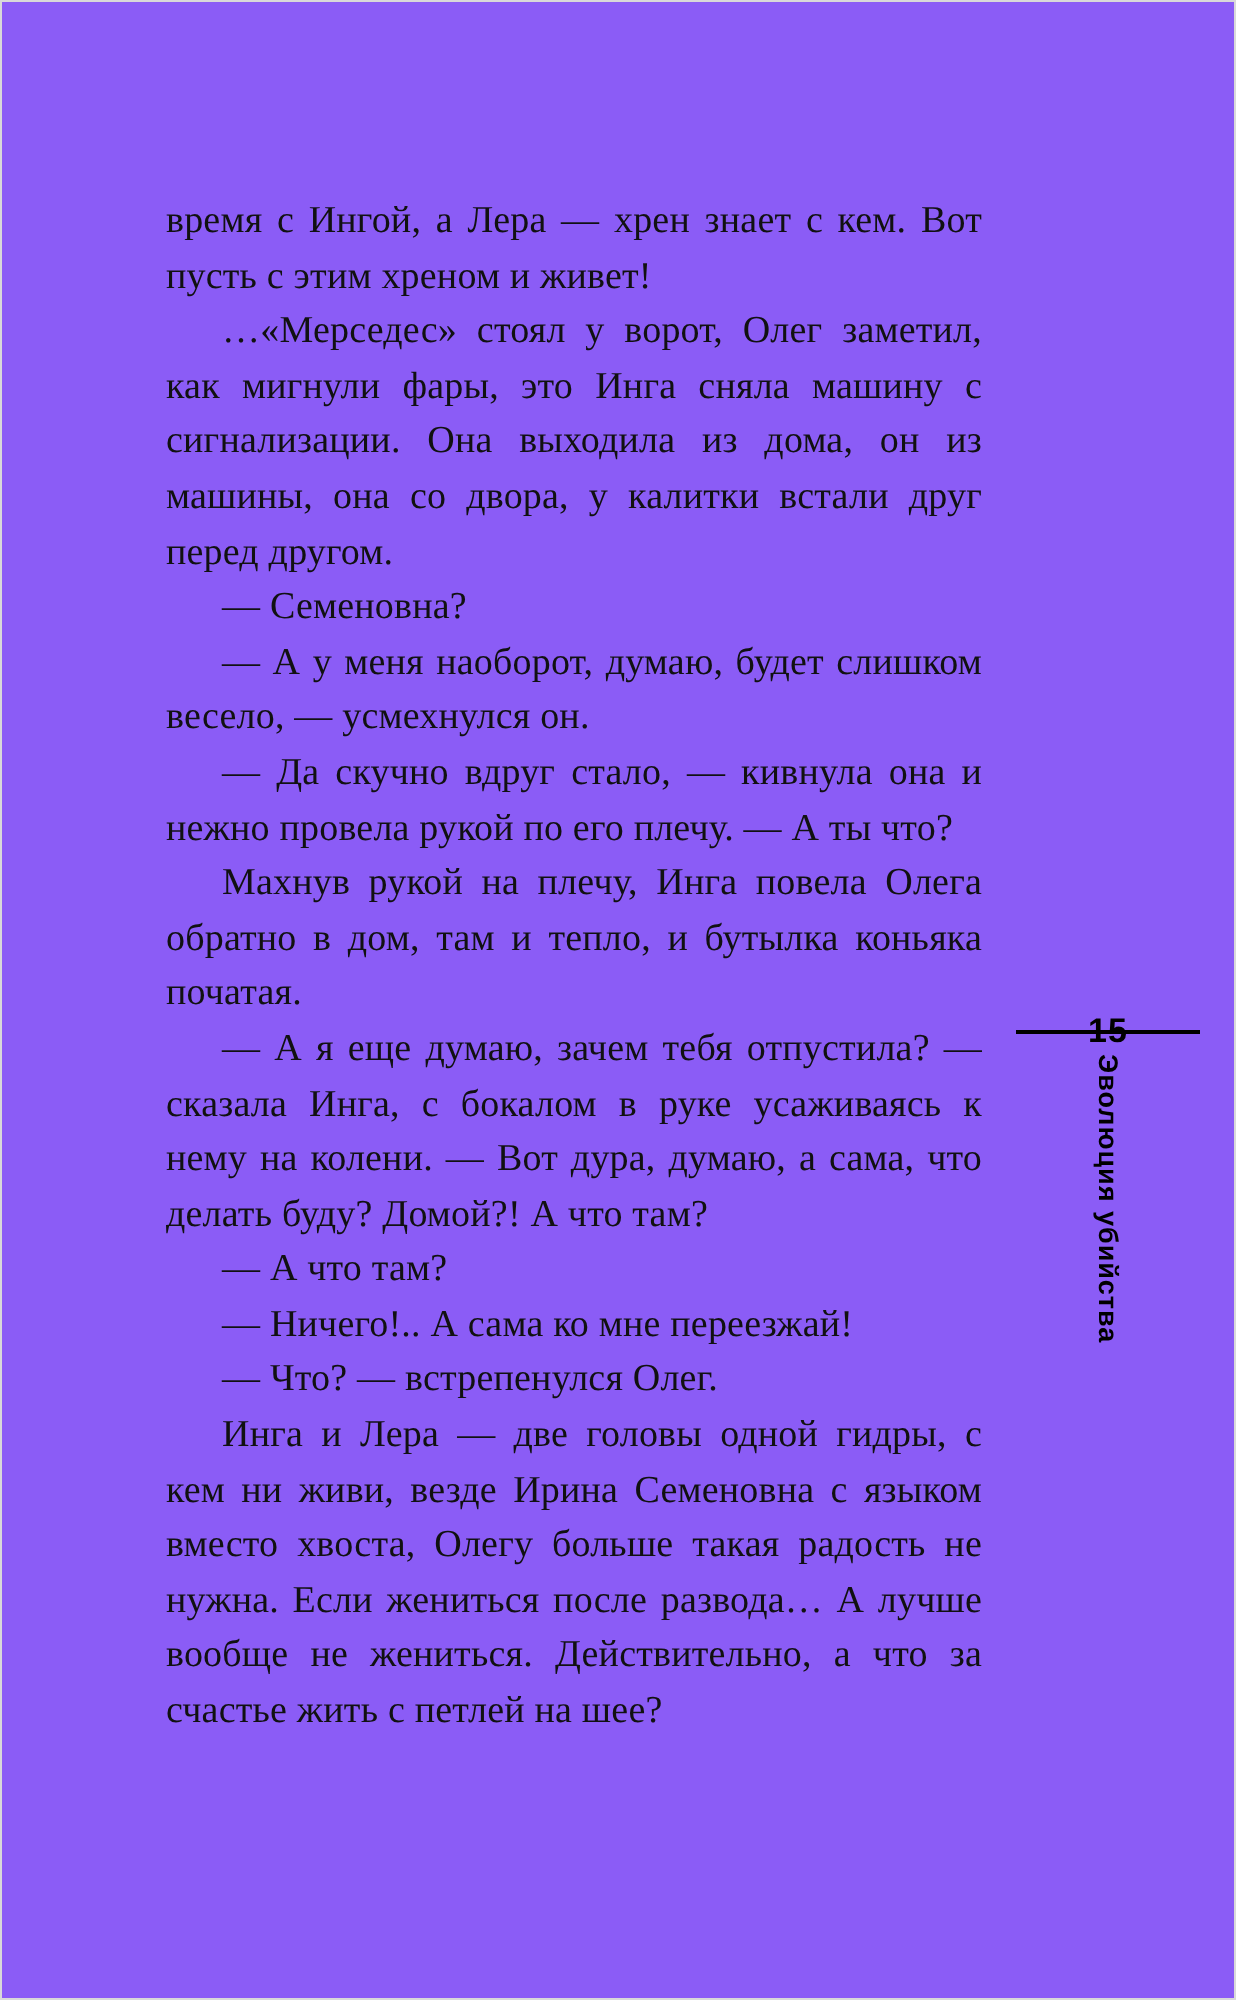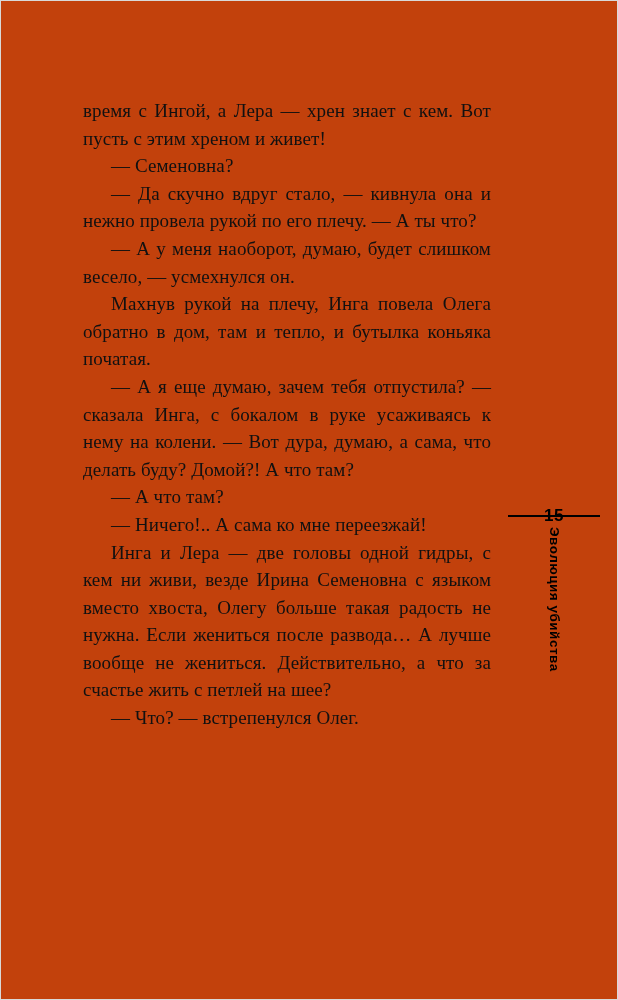--- a/index.html
+++ b/index.html
@@ -4,21 +4,21 @@
   <style>
     html, body {
       margin: 0;
       padding: 0;
       background: #ffffff;
     }
     .page {
       position: relative;
       width: 618px;
       height: 1000px;
-      background: #c2410c;
+      background: #8b5cf6;
       outline: 1px solid #d9d9d9;
       outline-offset: -1px;
       overflow: hidden;
       font-family: "Liberation Serif", serif;
       color: #111111;
     }
     .text-column {
       position: absolute;
       left: 83px;
       top: 97px;
@@ -82,29 +82,30 @@
       white-space: nowrap;
     }
   </style>
 </head>
 <body>
 
 <div class="page">
 
   <div class="text-column">
     <p class="para no-indent">время с Ингой, а Лера — хрен знает с кем. Вот пусть с этим хреном и живет!</p>
+    <p class="para">…«Мерседес» стоял у ворот, Олег заметил, как мигнули фары, это Инга сняла машину с сигнализации. Она выходила из дома, он из машины, она со двора, у калитки встали друг перед другом.</p>
     <p class="para">— Семеновна?</p>
+    <p class="para">— А у меня наоборот, думаю, будет слишком весело, — усмехнулся он.</p>
     <p class="para">— Да скучно вдруг стало, — кивнула она и нежно провела рукой по его плечу. — А ты что?</p>
-    <p class="para">— А у меня наоборот, думаю, будет слишком весело, — усмехнулся он.</p>
     <p class="para">Махнув рукой на плечу, Инга повела Олега обратно в дом, там и тепло, и бутылка коньяка початая.</p>
     <p class="para">— А я еще думаю, зачем тебя отпустила? — сказала Инга, с бокалом в руке усаживаясь к нему на колени. — Вот дура, думаю, а сама, что делать буду? Домой?! А что там?</p>
     <p class="para">— А что там?</p>
     <p class="para">— Ничего!.. А сама ко мне переезжай!</p>
+    <p class="para">— Что? — встрепенулся Олег.</p>
     <p class="para">Инга и Лера — две головы одной гидры, с кем ни живи, везде Ирина Семеновна с языком вместо хвоста, Олегу больше такая радость не нужна. Если жениться после развода… А лучше вообще не жениться. Действительно, а что за счастье жить с петлей на шее?</p>
-    <p class="para">— Что? — встрепенулся Олег.</p>
   </div>
 
   <div class="margin-area">
     <div class="page-number">15</div>
     <div class="rule"></div>
     <div class="vertical-title">
       <span>Эволюция убийства</span>
     </div>
   </div>
 

